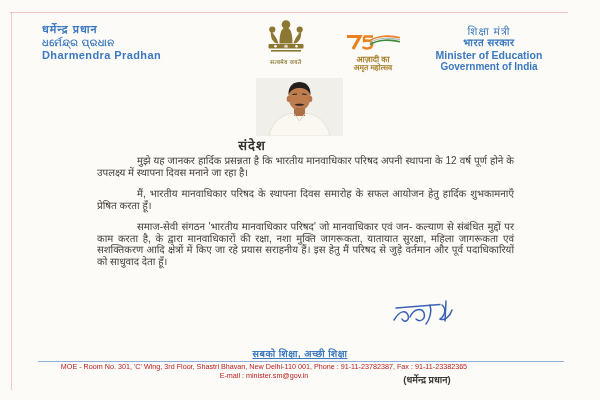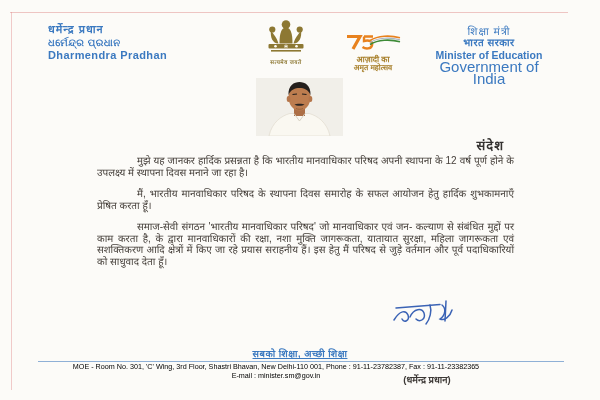--- a/index.html
+++ b/index.html
@@ -11,59 +11,59 @@
   }
   .scan{
     position:relative;width:600px;height:400px;
     background:#fcfbf8;
   }
   
   .scan-line-top{position:absolute;left:10px;right:32px;top:12px;height:1px;background:rgba(222,130,130,.45);}
   .scan-line-left{position:absolute;left:11px;top:12px;bottom:10px;width:1px;background:rgba(222,130,130,.40);}
 
   
-  .hdr-left{position:absolute;left:48px;top:23px;color:#3b79c0;line-height:13px;}
+  .hdr-left{position:absolute;left:42px;top:23px;color:#3b79c0;line-height:13px;}
   .hdr-left .hi{font-weight:bold;font-size:11px;letter-spacing:1px;}
   .hdr-left .od{font-weight:bold;font-size:10px;letter-spacing:.5px;}
   .hdr-left .en{font-weight:bold;font-size:11px;letter-spacing:.4px;}
 
   .emblem-wrap{position:absolute;left:258px;top:17px;width:56px;text-align:center;}
   .emblem-motto{font-size:5.5px;color:#8d7833;font-weight:bold;margin-top:-1px;letter-spacing:.5px;}
 
   .amrit{position:absolute;left:330px;top:33px;width:86px;text-align:center;}
   .amrit-text1{font-size:8px;font-weight:bold;color:#a8802c;line-height:9px;}
   .amrit-text2{font-size:7.5px;font-weight:bold;color:#a8802c;line-height:8px;}
 
   .hdr-right{position:absolute;left:424px;top:25px;width:130px;text-align:center;color:#3b79c0;line-height:12px;}
   .hdr-right .l1{font-weight:normal;font-size:10.5px;letter-spacing:1px;}
   .hdr-right .l2{font-weight:bold;font-size:10px;letter-spacing:.5px;text-align:center;}
   .hdr-right .l3{font-weight:bold;font-size:10.5px;}
-  .hdr-right .l4{font-weight:normal;font-size:15px;}
+  .hdr-right .l4{font-weight:bold;font-size:10px;}
 
   
   .photo{position:absolute;left:256px;top:78px;width:87px;height:58px;}
 
   
-  .heading{position:absolute;left:0;top:136px;width:504px;text-align:right;
+  .heading{position:absolute;left:0;top:136px;width:504px;text-align:center;
     font-size:13px;font-weight:bold;color:#343230;letter-spacing:1px;}
   .body-text{position:absolute;left:97px;top:155px;width:417px;color:#46403b;
     font-size:10px;line-height:11.9px;text-align:justify;}
   .body-text p{margin:0 0 9px 0;text-indent:40px;}
 
   
   .sig{position:absolute;left:392px;top:299px;}
   .sig-name{position:absolute;left:372px;top:332px;width:110px;text-align:center;
     font-size:9.5px;font-weight:bold;color:#3c3835;margin-top:41px;}
 
   
   .tagline{position:absolute;left:0;top:347px;width:600px;text-align:center;
     font-size:9.5px;font-weight:bold;color:#3b79c0;}
   .tagline span{text-decoration:underline;letter-spacing:.5px;}
   .footer-rule{position:absolute;left:38px;right:36px;top:361px;height:1px;background:#8fb0d6;}
-  .footer{position:absolute;left:12px;top:363px;width:528px;text-align:center;color:#000000;line-height:8.5px;}
+  .footer{position:absolute;left:0;top:363px;width:528px;text-align:center;color:#b91c1c;line-height:8.5px;}
   .footer .addr{font-size:7.2px;}
   .footer .mail{font-size:7.2px;}
 </style>
 </head>
 <body>
 
 <div class="scan">
   <div class="scan-line-top"></div>
   <div class="scan-line-left"></div>
 

